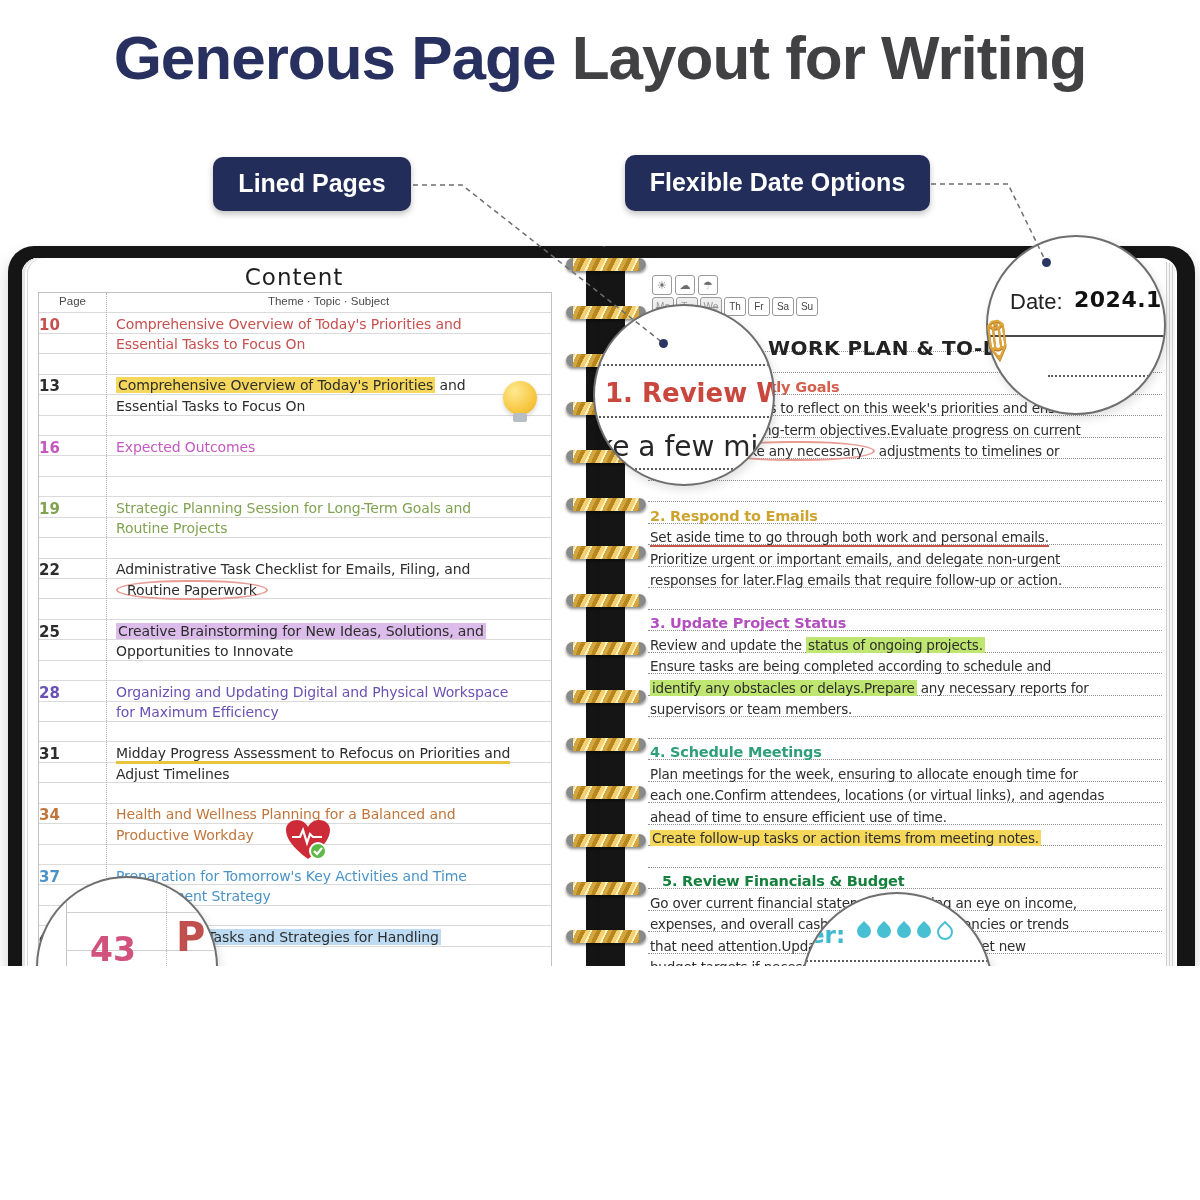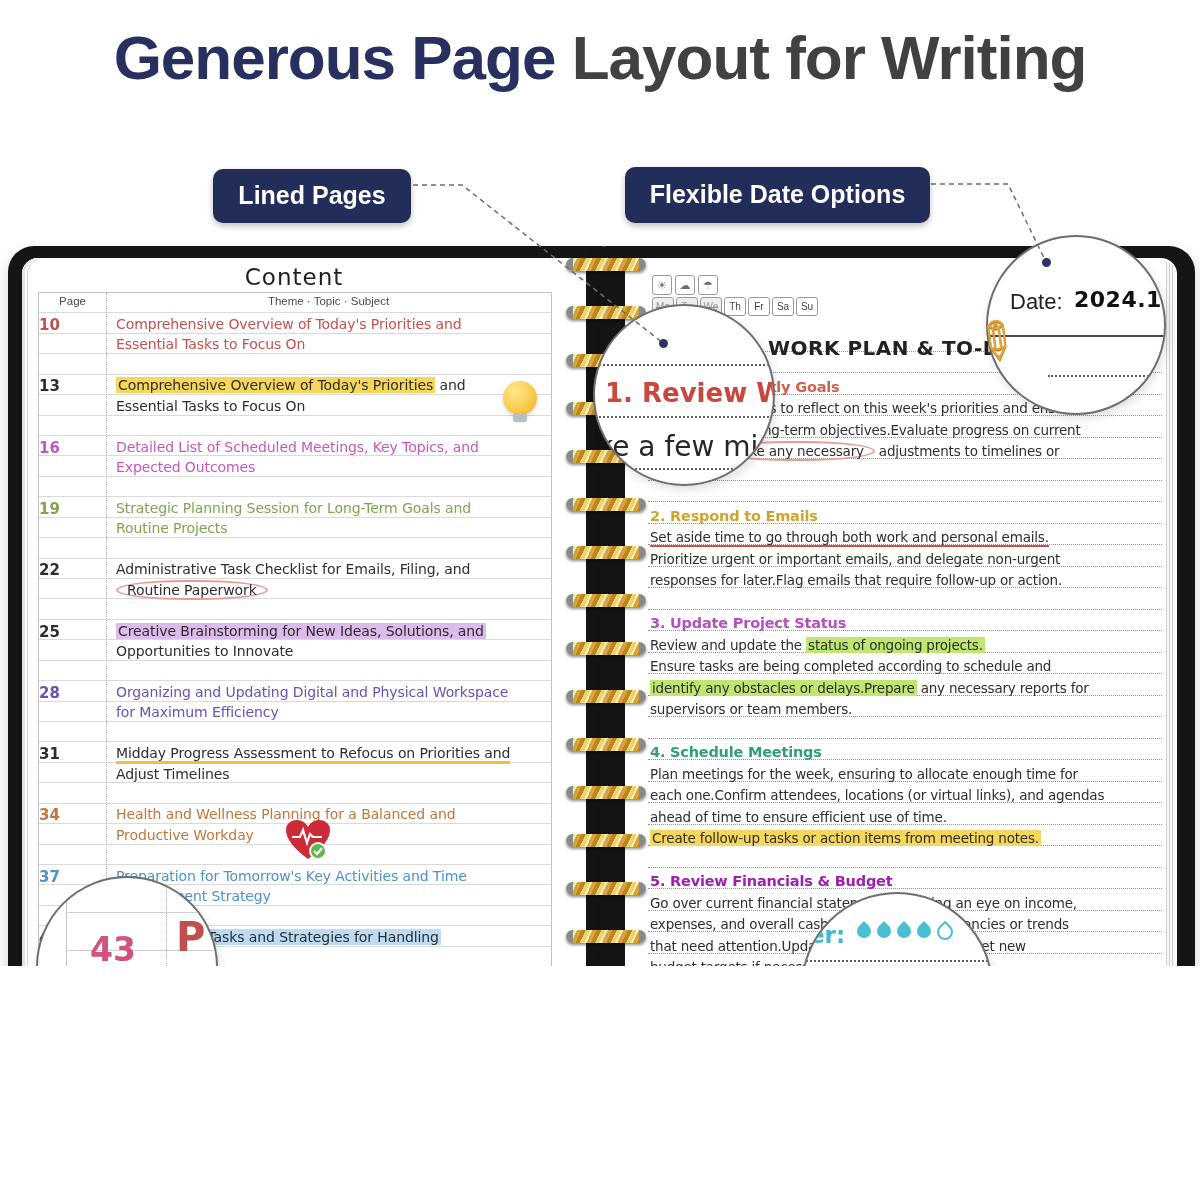--- a/index.html
+++ b/index.html
@@ -9,21 +9,21 @@
 
   
   .headline{position:absolute;left:0;top:22px;width:100%;text-align:center;
             font-size:62px;font-weight:800;letter-spacing:-1px;white-space:nowrap;}
   .headline .accent{color:#27305f;}
   .headline .rest{color:#414144;}
 
   
   .badge{position:absolute;background:#232d59;color:#fff;font-weight:700;border-radius:10px;
          display:flex;align-items:center;justify-content:center;text-align:center;
-         box-shadow:0 3px 6px rgba(0,0,0,.25);z-index:8;line-height:1.18;margin-top:12px;}
+         box-shadow:0 3px 6px rgba(0,0,0,.25);z-index:8;line-height:1.18;}
   #badge-lined{left:213px;top:157px;width:198px;height:54px;font-size:25px;}
   #badge-flex{left:625px;top:155px;width:305px;height:56px;font-size:25px;}
   #badge-4content{left:245px;top:1110px;width:240px;height:56px;font-size:25px;}
   #badge-custom{left:930px;top:1092px;width:242px;height:80px;font-size:25px;flex-direction:column;}
 
   
   .cover{position:absolute;background:#151515;box-shadow:0 8px 16px rgba(0,0,0,.18);z-index:1;}
   #left-cover{left:8px;top:246px;width:600px;height:838px;border-radius:26px 6px 6px 26px;}
   #right-cover{left:600px;top:246px;width:595px;height:838px;border-radius:6px 26px 26px 6px;}
   .page{position:absolute;background:#fff;z-index:1;}
@@ -162,21 +162,20 @@
           <div class="num">13</div>
           <div class="lns">
             <div class="ln"><span class="hl-yellow">Comprehensive Overview of Today's Priorities</span><span> and</span></div>
             <div class="ln"><span>Essential Tasks to Focus On</span></div>
           </div>
           <div class="bulb"></div>
         </div>
         <div class="entry hw" style="top: 143.6px; color: rgb(197, 88, 192);">
           <div class="num">16</div>
           <div class="lns">
-            <div class="ln"><span>Detailed List of Scheduled Meetings, Key Topics, and</span></div>
             <div class="ln"><span>Expected Outcomes</span></div>
           </div>
         </div>
         <div class="entry hw" style="top: 204.9px; color: rgb(127, 163, 80);">
           <div class="num">19</div>
           <div class="lns">
             <div class="ln"><span>Strategic Planning Session for Long-Term Goals and</span></div>
             <div class="ln"><span>Routine Projects</span></div>
           </div>
         </div>
@@ -319,21 +318,21 @@
         <div class="txt hw"><span>each one.Confirm attendees, locations (or virtual links), and agendas</span></div>
       </div>
       <div class="wline">
         <div class="txt hw"><span>ahead of time to ensure efficient use of time.</span></div>
       </div>
       <div class="wline">
         <div class="txt hw"><span class="hl-yellow">Create follow-up tasks or action items from meeting notes.</span></div>
       </div>
       <div class="wline"></div>
       <div class="wline">
-        <div class="txt hw heading" style="color: #a21caf;">5. Review Financials &amp; Budget</div>
+        <div class="txt hw heading" style="color: #15803d; margin-left: 12px;">5. Review Financials &amp; Budget</div>
       </div>
       <div class="wline">
         <div class="txt hw"><span>Go over current financial statements, keeping an eye on income,</span></div>
       </div>
       <div class="wline">
         <div class="txt hw"><span>expenses, and overall cash flow.Identify discrepancies or trends</span></div>
       </div>
       <div class="wline">
         <div class="txt hw"><span>that need attention.Update financial records and set new</span></div>
       </div>

